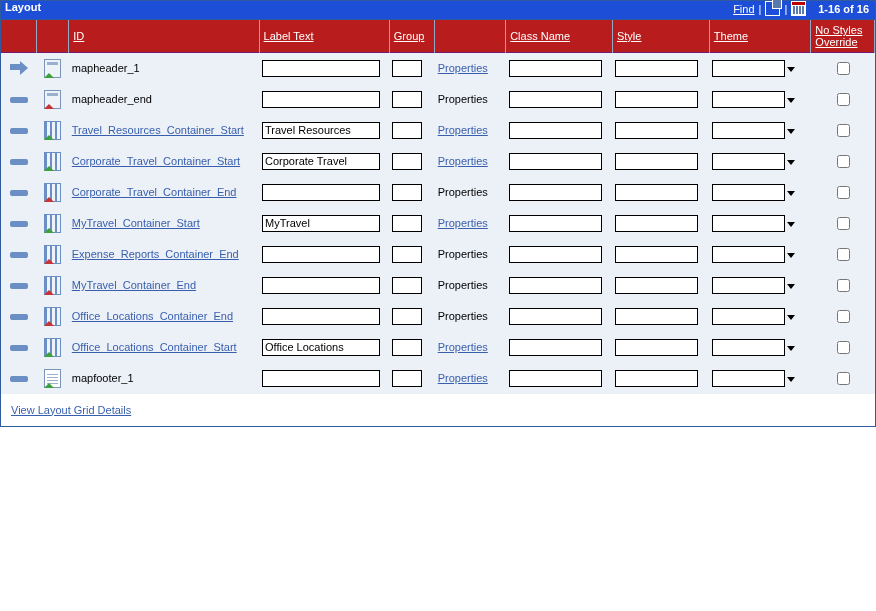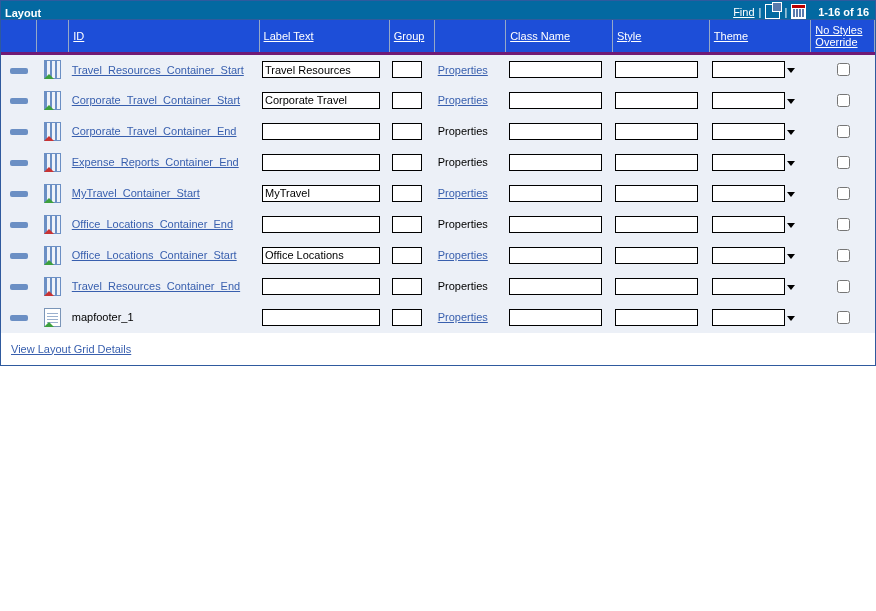--- a/index.html
+++ b/index.html
@@ -1,27 +1,27 @@
 <!DOCTYPE html>
 <html><head>
 <meta charset="utf-8">
 <style>
 body{margin:0;font-family:Arial,Helvetica,sans-serif;font-size:11px;background:#fff;color:#000}
 .wrap{border:1px solid #2f5a9e;width:874px;margin:0 auto}
-.title-bar{background:#0369a1;color:#fff;display:flex;align-items:flex-end;height:18px;border-bottom:1px solid #2f5a9e}
+.title-bar{background:#1d4ed8;color:#fff;display:flex;align-items:flex-start;height:18px;border-bottom:1px solid #2f5a9e}
 .title-bar .title{font-weight:bold;padding-left:4px;flex:1}
 .title-bar .rt{display:flex;align-items:center;gap:4px;padding-right:6px}
 .title-bar .rt a{color:#fff;}
 .title-bar .sep{color:#fff}
 .icon-popout{display:inline-block;width:13px;height:13px;border:1px solid #fff;position:relative}
 .icon-popout::after{content:"";position:absolute;top:-3px;right:-3px;width:8px;height:8px;border:1px solid #fff;background:#5a7aad}
 .icon-cal{display:inline-block;width:13px;height:13px;background:linear-gradient(#b00 0 3px,#fff 3px);position:relative;border:1px solid #fff}
 .icon-cal::after{content:"";position:absolute;top:4px;left:1px;right:1px;bottom:1px;background:repeating-linear-gradient(90deg,#5a7aad 0 1.5px,#fff 1.5px 3px),repeating-linear-gradient(0deg,#5a7aad 0 1.5px,#fff 1.5px 3px)}
 .count{font-weight:bold;padding-left:8px}
-.head-row{background:#1d4ed8;color:#fff;height:32px;border-bottom:3px solid #701a75}
+.head-row{background:#b91c1c;color:#fff;height:32px;border-bottom:1px solid #701a75}
 .head-row th{border-right:1px solid #95a8c7;text-align:left;padding:4px;font-weight:normal;font-size:11px}
 .head-row th a{color:#fff;text-decoration:underline}
 .table{border-collapse:collapse;width:100%}
 .body-wrap{background:#ecf0f7}
 .body-wrap td{padding:3px 3px;vertical-align:middle}
 .body-wrap tr{height:31px}
 .link{color:#385fae;text-decoration:underline}
 .id-link{color:#385fae;text-decoration:underline}
 .id-plain{color:#000}
 input.txt{border:1px solid #000;height:17px;font-size:11px;padding:1px 2px;box-sizing:border-box}
@@ -84,20 +84,44 @@
         <th class="col-grp"><a href="#">Group</a></th>
         <th class="col-prop"></th>
         <th class="col-cls"><a href="#">Class Name</a></th>
         <th class="col-sty"><a href="#">Style</a></th>
         <th class="col-thm"><a href="#">Theme</a></th>
         <th class="col-ov"><a href="#">No Styles Override</a></th>
       </tr>
     </thead>
     <tbody class="body-wrap" id="tbody">
         <tr>
+          <td class="col-handle"><span class="arrow-cur"></span></td>
+          <td class="col-icon"><span class="type-page green"></span></td>
+          <td class="col-id" style="word-break:break-word"><span class="id-plain">mapheader_1</span></td>
+          <td class="col-label"><input class="txt w-label" value="" style=""></td>
+          <td class="col-grp"><input class="txt w-grp" value="" style=""></td>
+          <td class="col-prop"><a href="#" class="link">Properties</a></td>
+          <td class="col-cls"><input class="txt w-cls" value="" style=""></td>
+          <td class="col-sty"><input class="txt w-sty" value="" style=""></td>
+          <td class="col-thm theme-cell"><input class="txt w-thm" value="" style=""><span class="dd-arrow"></span></td>
+          <td class="col-ov"><input type="checkbox" class="chk" style=""></td>
+        </tr>
+        <tr>
+          <td class="col-handle"><span class="handle"></span></td>
+          <td class="col-icon"><span class="type-page red"></span></td>
+          <td class="col-id" style="word-break:break-word"><span class="id-plain">mapheader_end</span></td>
+          <td class="col-label"><input class="txt w-label" value="" style=""></td>
+          <td class="col-grp"><input class="txt w-grp" value="" style=""></td>
+          <td class="col-prop"><span>Properties</span></td>
+          <td class="col-cls"><input class="txt w-cls" value="" style=""></td>
+          <td class="col-sty"><input class="txt w-sty" value="" style=""></td>
+          <td class="col-thm theme-cell"><input class="txt w-thm" value="" style=""><span class="dd-arrow"></span></td>
+          <td class="col-ov"><input type="checkbox" class="chk" style=""></td>
+        </tr>
+        <tr>
           <td class="col-handle"><span class="handle"></span></td>
           <td class="col-icon"><span class="type-group green"></span></td>
           <td class="col-id" style="word-break:break-word"><a href="#" class="id-link">Travel_​Resources_​Container_​Start</a></td>
           <td class="col-label"><input class="txt w-label" value="Travel Resources" style=""></td>
           <td class="col-grp"><input class="txt w-grp" value="" style=""></td>
           <td class="col-prop"><a href="#" class="link">Properties</a></td>
           <td class="col-cls"><input class="txt w-cls" value="" style=""></td>
           <td class="col-sty"><input class="txt w-sty" value="" style=""></td>
           <td class="col-thm theme-cell"><input class="txt w-thm" value="" style=""><span class="dd-arrow"></span></td>
           <td class="col-ov"><input type="checkbox" class="chk" style=""></td>
@@ -121,45 +145,57 @@
           <td class="col-label"><input class="txt w-label" value="" style=""></td>
           <td class="col-grp"><input class="txt w-grp" value="" style=""></td>
           <td class="col-prop"><span>Properties</span></td>
           <td class="col-cls"><input class="txt w-cls" value="" style=""></td>
           <td class="col-sty"><input class="txt w-sty" value="" style=""></td>
           <td class="col-thm theme-cell"><input class="txt w-thm" value="" style=""><span class="dd-arrow"></span></td>
           <td class="col-ov"><input type="checkbox" class="chk" style=""></td>
         </tr>
         <tr>
           <td class="col-handle"><span class="handle"></span></td>
-          <td class="col-icon"><span class="type-group red"></span></td>
-          <td class="col-id" style="word-break:break-word"><a href="#" class="id-link">Expense_​Reports_​Container_​End</a></td>
-          <td class="col-label"><input class="txt w-label" value="" style=""></td>
-          <td class="col-grp"><input class="txt w-grp" value="" style=""></td>
-          <td class="col-prop"><span>Properties</span></td>
-          <td class="col-cls"><input class="txt w-cls" value="" style=""></td>
-          <td class="col-sty"><input class="txt w-sty" value="" style=""></td>
-          <td class="col-thm theme-cell"><input class="txt w-thm" value="" style=""><span class="dd-arrow"></span></td>
-          <td class="col-ov"><input type="checkbox" class="chk" style=""></td>
-        </tr>
-        <tr>
-          <td class="col-handle"><span class="handle"></span></td>
           <td class="col-icon"><span class="type-group green"></span></td>
           <td class="col-id" style="word-break:break-word"><a href="#" class="id-link">MyTravel_​Container_​Start</a></td>
           <td class="col-label"><input class="txt w-label" value="MyTravel" style=""></td>
           <td class="col-grp"><input class="txt w-grp" value="" style=""></td>
           <td class="col-prop"><a href="#" class="link">Properties</a></td>
           <td class="col-cls"><input class="txt w-cls" value="" style=""></td>
           <td class="col-sty"><input class="txt w-sty" value="" style=""></td>
           <td class="col-thm theme-cell"><input class="txt w-thm" value="" style=""><span class="dd-arrow"></span></td>
           <td class="col-ov"><input type="checkbox" class="chk" style=""></td>
         </tr>
         <tr>
           <td class="col-handle"><span class="handle"></span></td>
           <td class="col-icon"><span class="type-group red"></span></td>
+          <td class="col-id" style="word-break:break-word"><a href="#" class="id-link">Expense_​Reports_​Container_​End</a></td>
+          <td class="col-label"><input class="txt w-label" value="" style=""></td>
+          <td class="col-grp"><input class="txt w-grp" value="" style=""></td>
+          <td class="col-prop"><span>Properties</span></td>
+          <td class="col-cls"><input class="txt w-cls" value="" style=""></td>
+          <td class="col-sty"><input class="txt w-sty" value="" style=""></td>
+          <td class="col-thm theme-cell"><input class="txt w-thm" value="" style=""><span class="dd-arrow"></span></td>
+          <td class="col-ov"><input type="checkbox" class="chk" style=""></td>
+        </tr>
+        <tr>
+          <td class="col-handle"><span class="handle"></span></td>
+          <td class="col-icon"><span class="type-group red"></span></td>
+          <td class="col-id" style="word-break:break-word"><a href="#" class="id-link">MyTravel_​Container_​End</a></td>
+          <td class="col-label"><input class="txt w-label" value="" style=""></td>
+          <td class="col-grp"><input class="txt w-grp" value="" style=""></td>
+          <td class="col-prop"><span>Properties</span></td>
+          <td class="col-cls"><input class="txt w-cls" value="" style=""></td>
+          <td class="col-sty"><input class="txt w-sty" value="" style=""></td>
+          <td class="col-thm theme-cell"><input class="txt w-thm" value="" style=""><span class="dd-arrow"></span></td>
+          <td class="col-ov"><input type="checkbox" class="chk" style=""></td>
+        </tr>
+        <tr>
+          <td class="col-handle"><span class="handle"></span></td>
+          <td class="col-icon"><span class="type-group red"></span></td>
           <td class="col-id" style="word-break:break-word"><a href="#" class="id-link">Office_​Locations_​Container_​End</a></td>
           <td class="col-label"><input class="txt w-label" value="" style=""></td>
           <td class="col-grp"><input class="txt w-grp" value="" style=""></td>
           <td class="col-prop"><span>Properties</span></td>
           <td class="col-cls"><input class="txt w-cls" value="" style=""></td>
           <td class="col-sty"><input class="txt w-sty" value="" style=""></td>
           <td class="col-thm theme-cell"><input class="txt w-thm" value="" style=""><span class="dd-arrow"></span></td>
           <td class="col-ov"><input type="checkbox" class="chk" style=""></td>
         </tr>
         <tr>
@@ -169,32 +205,20 @@
           <td class="col-label"><input class="txt w-label" value="Office Locations" style=""></td>
           <td class="col-grp"><input class="txt w-grp" value="" style=""></td>
           <td class="col-prop"><a href="#" class="link">Properties</a></td>
           <td class="col-cls"><input class="txt w-cls" value="" style=""></td>
           <td class="col-sty"><input class="txt w-sty" value="" style=""></td>
           <td class="col-thm theme-cell"><input class="txt w-thm" value="" style=""><span class="dd-arrow"></span></td>
           <td class="col-ov"><input type="checkbox" class="chk" style=""></td>
         </tr>
         <tr>
           <td class="col-handle"><span class="handle"></span></td>
-          <td class="col-icon"><span class="type-group red"></span></td>
-          <td class="col-id" style="word-break:break-word"><a href="#" class="id-link">Travel_​Resources_​Container_​End</a></td>
-          <td class="col-label"><input class="txt w-label" value="" style=""></td>
-          <td class="col-grp"><input class="txt w-grp" value="" style=""></td>
-          <td class="col-prop"><span>Properties</span></td>
-          <td class="col-cls"><input class="txt w-cls" value="" style=""></td>
-          <td class="col-sty"><input class="txt w-sty" value="" style=""></td>
-          <td class="col-thm theme-cell"><input class="txt w-thm" value="" style=""><span class="dd-arrow"></span></td>
-          <td class="col-ov"><input type="checkbox" class="chk" style=""></td>
-        </tr>
-        <tr>
-          <td class="col-handle"><span class="handle"></span></td>
           <td class="col-icon"><span class="type-doc green"></span></td>
           <td class="col-id" style="word-break:break-word"><span class="id-plain">mapfooter_1</span></td>
           <td class="col-label"><input class="txt w-label" value="" style=""></td>
           <td class="col-grp"><input class="txt w-grp" value="" style=""></td>
           <td class="col-prop"><a href="#" class="link">Properties</a></td>
           <td class="col-cls"><input class="txt w-cls" value="" style=""></td>
           <td class="col-sty"><input class="txt w-sty" value="" style=""></td>
           <td class="col-thm theme-cell"><input class="txt w-thm" value="" style=""><span class="dd-arrow"></span></td>
           <td class="col-ov"><input type="checkbox" class="chk" style=""></td>
         </tr>

